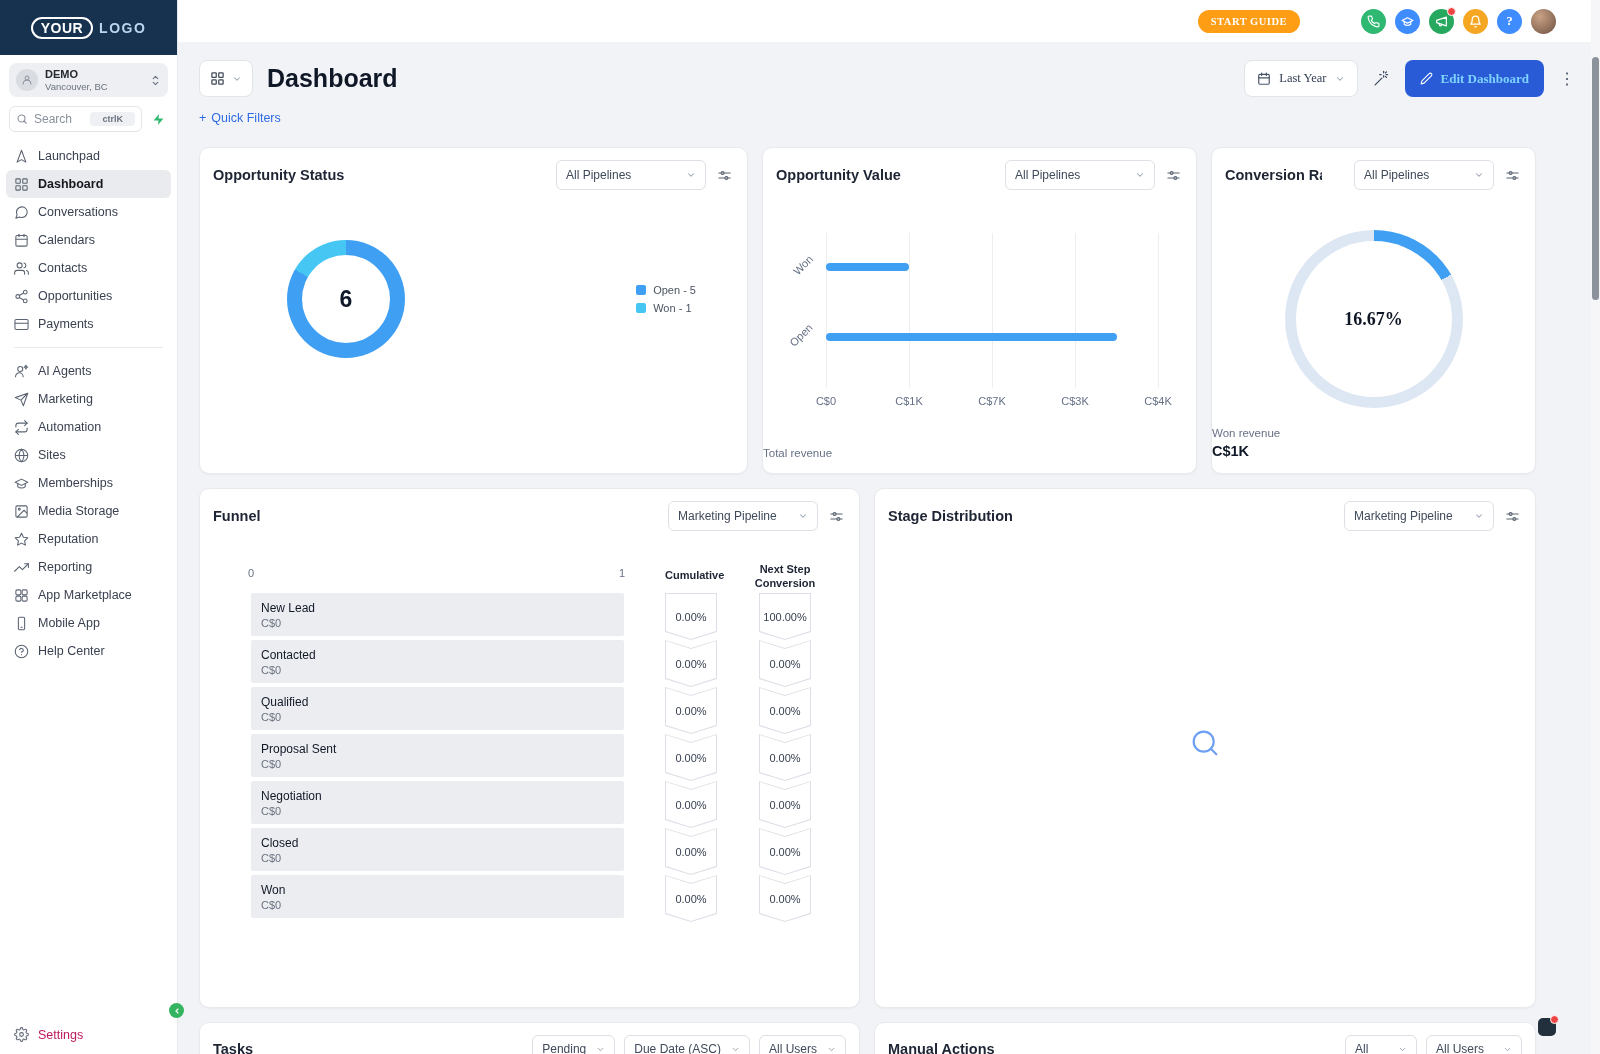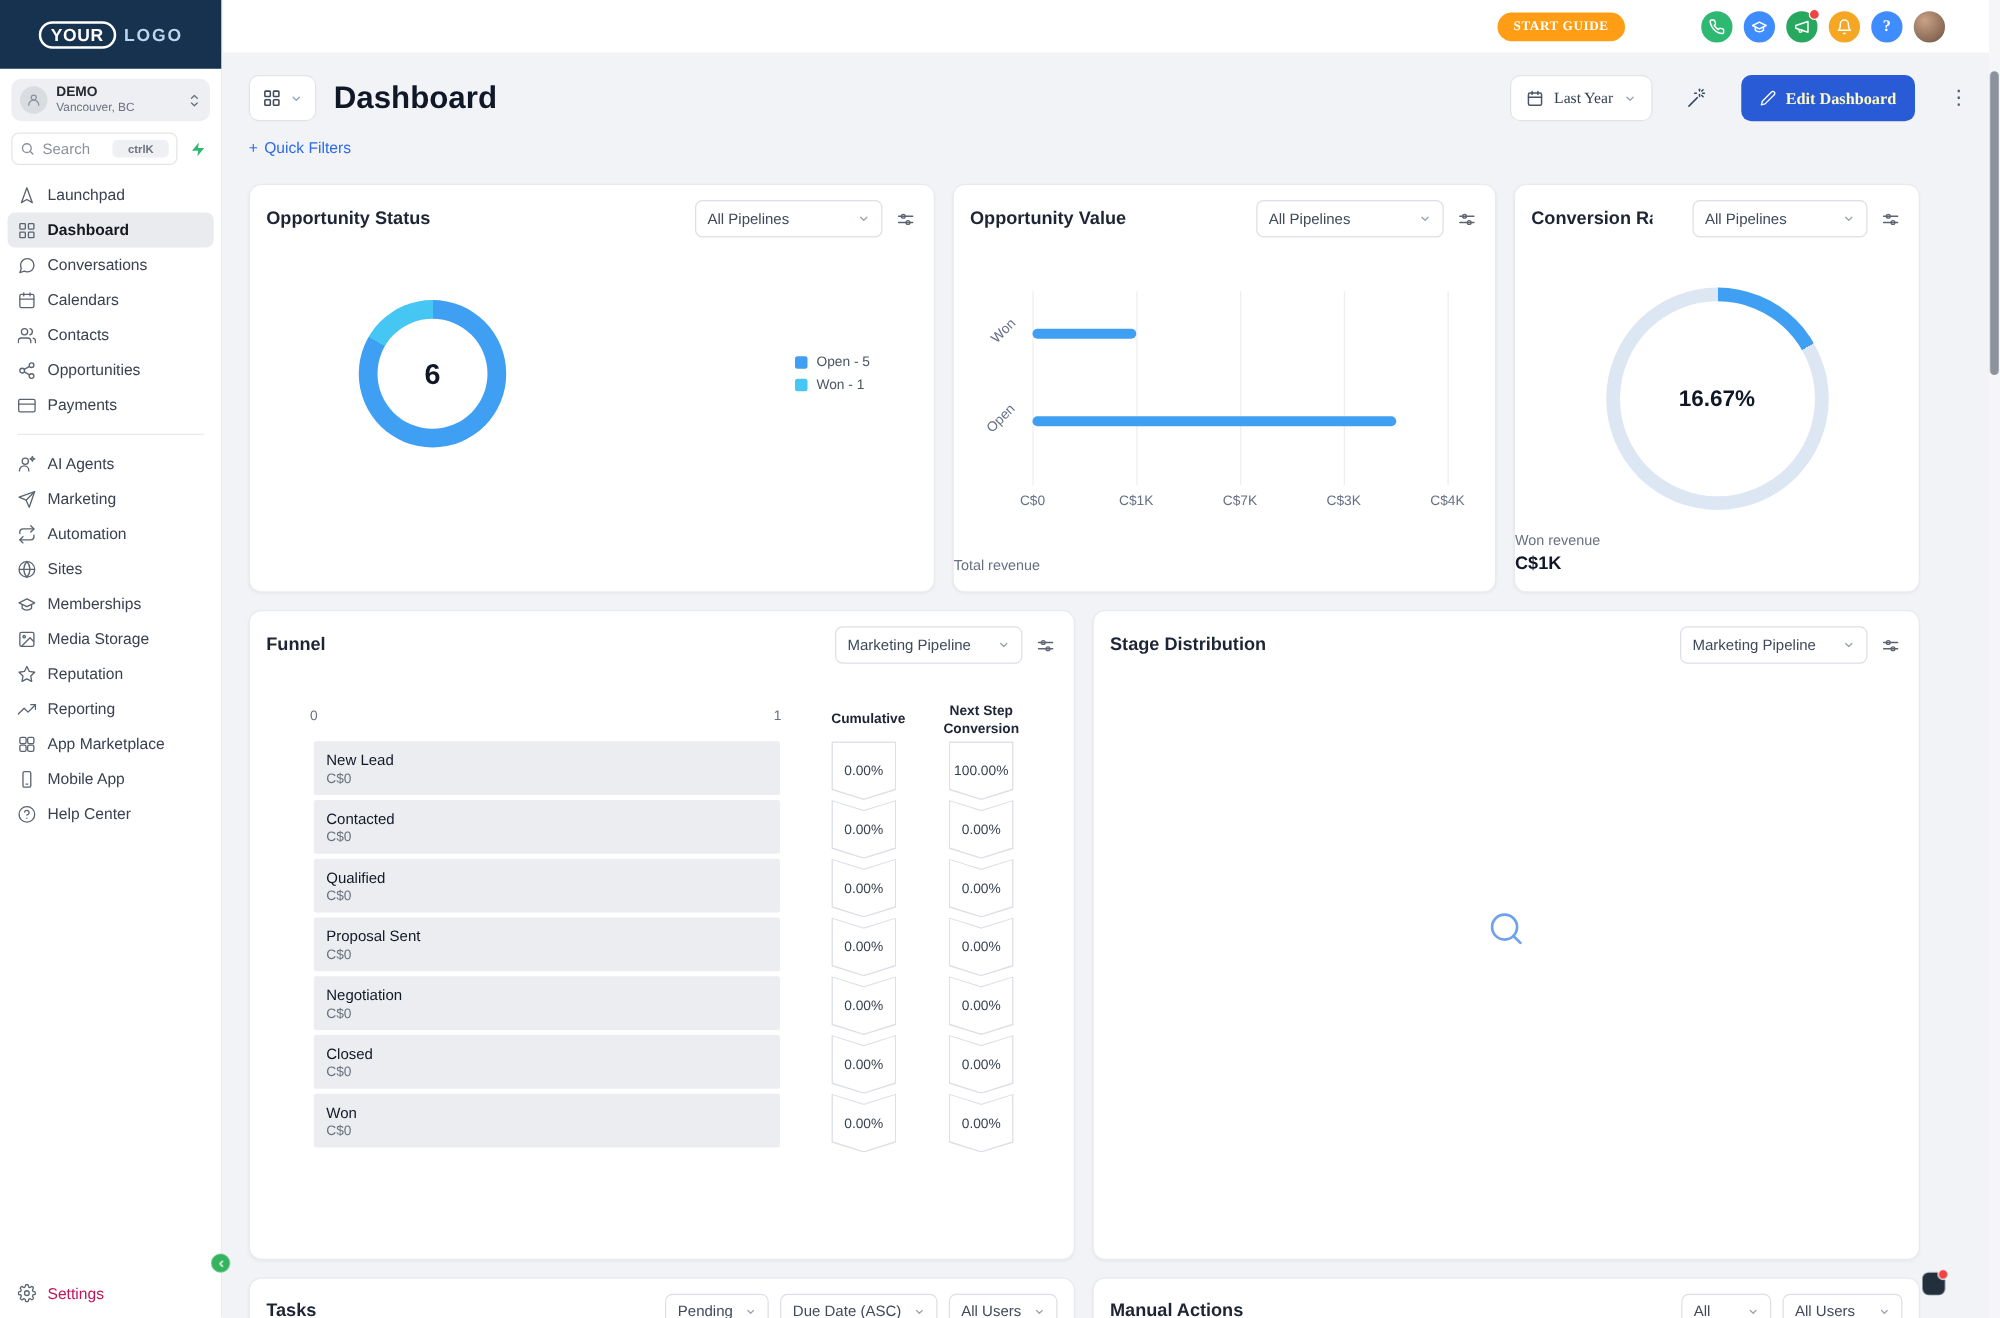--- a/index.html
+++ b/index.html
@@ -40,24 +40,24 @@
 .cicon{width:25px;height:25px;border-radius:50%;display:flex;align-items:center;justify-content:center;color:#fff;cursor:pointer;position:relative;border:none}
 .cicon svg{width:13px;height:13px}
 .cicon.qmark{font-size:13px;font-weight:700}
 .ndot{position:absolute;top:-2px;right:-2px;width:9px;height:9px;border-radius:50%;background:#ef4444;border:1.5px solid #fff}
 .avatar{width:25px;height:25px;border-radius:50%;background:radial-gradient(circle at 35% 30%,#c9a186,#6e5140);cursor:pointer;border:none}
 
 
 .page-head{display:flex;align-items:center;margin:18px 21px 0}
 .layout-btn{display:flex;align-items:center;gap:7px;background:#fff;border:1px solid #e1e4e9;border-radius:8px;height:37px;padding:0 10px;cursor:pointer;color:#414b5a}
 h1{font-size:25px;font-weight:700;color:#101828;margin-left:14px}
-.head-right{margin-left:auto;display:flex;align-items:center;gap:23px}
+.head-right{margin-left:auto;display:flex;align-items:center;gap:11px}
 .date-pill{display:flex;align-items:center;gap:8px;background:#fff;border:1px solid #e1e4e9;border-radius:8px;height:37px;padding:0 12px;font-size:12.5px;color:#344054;cursor:pointer}
 .wand-btn{background:none;border:none;color:#3b4a63;cursor:pointer;display:flex;padding:4px}
-.edit-btn{display:flex;align-items:center;gap:8px;background:#2a5bd7;color:#fef9c3;border:none;border-radius:8px;height:37px;padding:0 15px;font-size:13px;font-weight:600;cursor:pointer}
+.edit-btn{display:flex;align-items:center;gap:8px;background:#2a5bd7;color:#7dd3fc;border:none;border-radius:8px;height:37px;padding:0 15px;font-size:13px;font-weight:600;cursor:pointer}
 .kebab{background:none;border:none;font-size:16px;color:#475467;cursor:pointer;padding:0 4px;line-height:1}
 .quick-filters{margin:14px 21px 0;color:#2e6be6;font-size:12.5px;display:flex;align-items:center;gap:5px;cursor:pointer;font-weight:500;width:max-content}
 
 
 .row{display:flex;gap:14px;margin:0 21px}
 .row1{margin-top:22px}.row2{margin-top:14px}.row3{margin-top:14px}
 .card{background:#fff;border:1px solid #e8eaee;border-radius:10px;box-shadow:0 1px 2px rgba(16,24,40,.04);position:relative;overflow:hidden}
 .card-head{display:flex;align-items:center;justify-content:space-between;padding:12px 13px 0}
 .card-title{font-size:14.5px;font-weight:600;color:#1d2433;white-space:nowrap;overflow:hidden}
 .hctrl{display:flex;align-items:center;gap:9px}
@@ -555,21 +555,21 @@
           <button class="sliders-btn">
               <svg width="15" height="15" viewBox="0 0 24 24" fill="none" stroke="currentColor" stroke-width="1.8" stroke-linecap="round">
                 <line x1="3" y1="8" x2="21" y2="8"></line>
                 <circle cx="9" cy="8" r="2.4"></circle>
                 <line x1="3" y1="16" x2="21" y2="16"></line>
                 <circle cx="15" cy="16" r="2.4"></circle>
               </svg>
             </button>
         </div>
       </div>
-      <div class="donut d-conv" style="background: conic-gradient(rgb(63, 159, 243) 0deg, rgb(63, 159, 243) 16.67%, rgb(221, 231, 243) 16.67%, rgb(221, 231, 243) 100%);">
+      <div class="donut d-conv" style="background: conic-gradient(rgb(63, 159, 243) 0deg, rgb(63, 159, 243) 16.67%, rgb(221, 231, 243) 16.67%, rgb(221, 231, 243) 100%); font-family: Liberation Serif, serif;">
         <span class="dval">16.67%</span>
       </div>
       <div class="card-foot">
         <div class="cf-label">Won revenue</div>
         <div class="cf-value">C$1K</div>
       </div>
     </section>
   </div>
 
   <div class="row row2">

